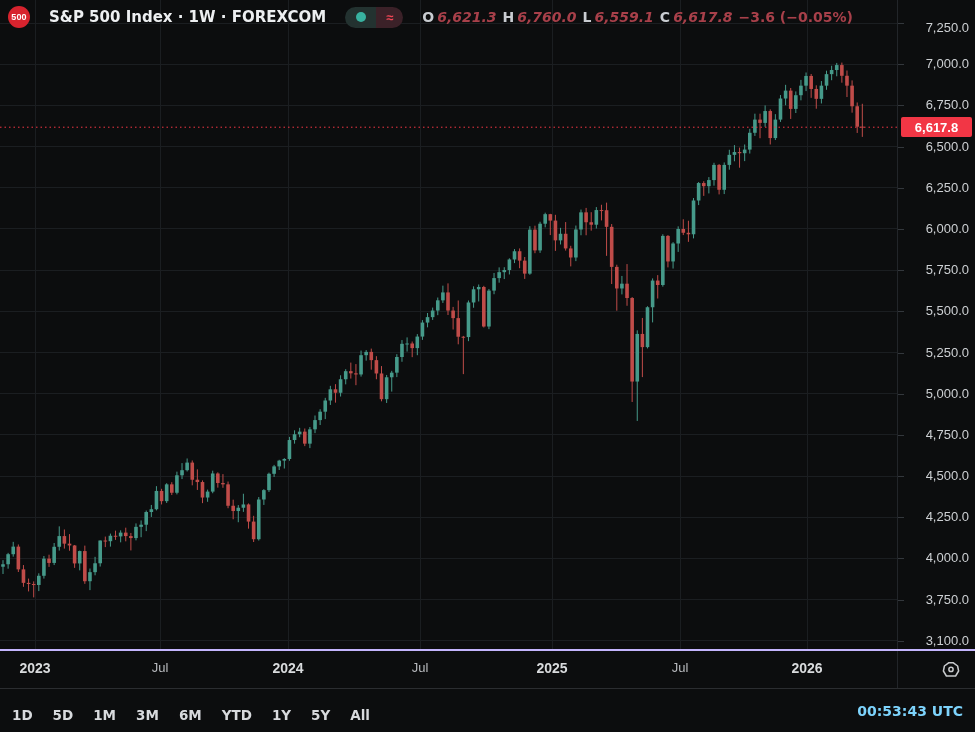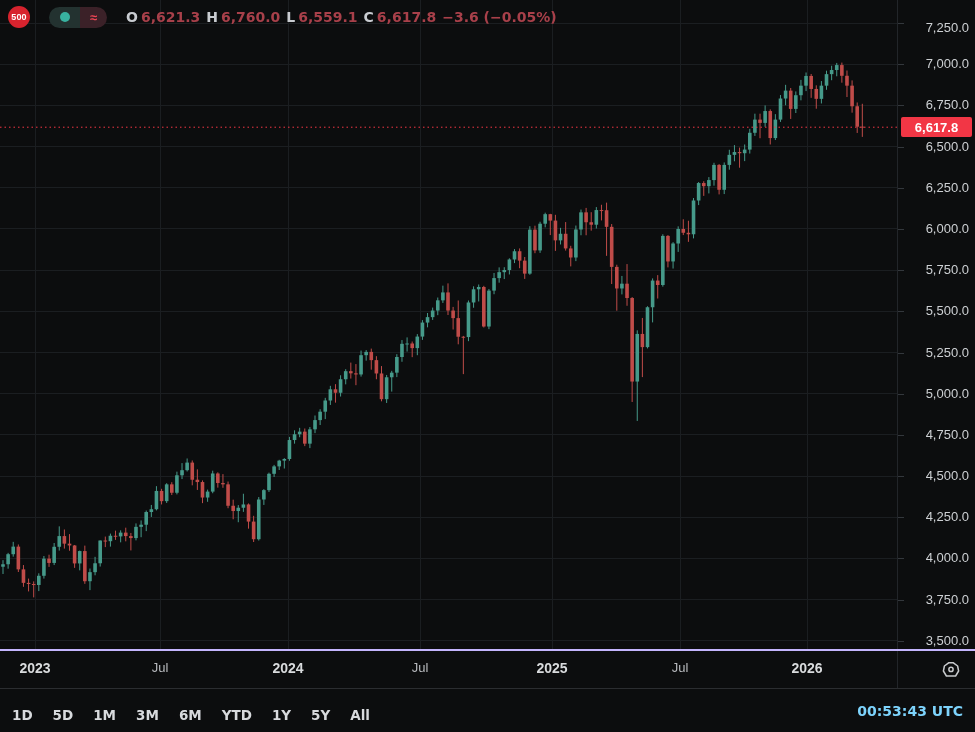--- a/index.html
+++ b/index.html
@@ -13,21 +13,21 @@
         font-size:9px;display:flex;align-items:center;justify-content:center;letter-spacing:.2px;}
   .title{color:#edeff1;font-size:15px;font-weight:bold;font-family:"DejaVu Sans",sans-serif;}
   .pill{display:flex;height:21px;border-radius:11px;overflow:hidden;}
   .pill .seg1{width:31px;background:#233230;display:flex;align-items:center;justify-content:center;}
   .pill .seg1 .dot{width:10px;height:10px;border-radius:50%;background:#38b2a0;}
   .pill .seg2{width:27px;background:#3b2128;display:flex;align-items:center;justify-content:center;
               color:#ef4655;font-size:13px;font-weight:bold;}
   .ohlc{display:flex;align-items:center;gap:6px;font-size:14px;font-weight:bold;
         font-family:"DejaVu Sans",sans-serif;}
   .ohlc .lbl{color:#c9ccd1;}
-  .ohlc .val{color:#a8404a;margin-left:-3px;}
+  .ohlc .val{color:#a8404a;margin-left:-3px;font-style:italic;}
   .ohlc .chg{color:#a8404a;}
   
   .annotation{position:absolute;left:702px;top:196px;color:#e81c1c;font-size:38px;font-weight:bold;
               line-height:50px;font-family:"DejaVu Sans",sans-serif;z-index:4;}
   
   .axis-border{position:absolute;left:897px;top:0;width:1px;height:688px;background:#222529;}
   .price-axis{position:absolute;left:898px;top:0;width:77px;height:649px;z-index:3;}
   .price-tick{position:absolute;right:6px;width:70px;text-align:right;color:#cdd0d3;font-size:13px;height:16px;line-height:16px;}
   .price-tickmark{position:absolute;left:0;width:6px;height:1px;background:#33373c;}
   .last-price{position:absolute;left:3px;width:71px;height:20px;background:#f23645;border-radius:2px;
@@ -446,21 +446,21 @@
       <div class="price-tick" style="top: 426.926px;">4,750.0</div>
       <div class="price-tickmark" style="top: 434.926px;"></div>
       <div class="price-tick" style="top: 468.112px;">4,500.0</div>
       <div class="price-tickmark" style="top: 476.112px;"></div>
       <div class="price-tick" style="top: 509.298px;">4,250.0</div>
       <div class="price-tickmark" style="top: 517.298px;"></div>
       <div class="price-tick" style="top: 550.484px;">4,000.0</div>
       <div class="price-tickmark" style="top: 558.484px;"></div>
       <div class="price-tick" style="top: 591.671px;">3,750.0</div>
       <div class="price-tickmark" style="top: 599.671px;"></div>
-      <div class="price-tick" style="top: 632.857px;">3,500.0</div>
+      <div class="price-tick" style="top: 632.857px;">3,100.0</div>
       <div class="price-tickmark" style="top: 640.857px;"></div>
     </div>
 
   <div class="time-axis" id="time-axis">
     <div class="gear">
       <svg width="20" height="20" viewBox="0 0 20 20">
         <path d="M7.6 2.8 L12.4 2.8 L16.6 6 L17.6 11 L14.6 16 L5.4 16 L2.4 11 L3.4 6 Z" fill="none" stroke="#c8cacd" stroke-width="1.5" stroke-linejoin="round"></path>
         <circle cx="10" cy="9.4" r="2.1" fill="none" stroke="#c8cacd" stroke-width="1.5"></circle>
       </svg>
     </div>
@@ -468,20 +468,21 @@
       <div class="time-tick" style="left: 160px;">Jul</div>
       <div class="time-tick major" style="left: 288px;">2024</div>
       <div class="time-tick" style="left: 420px;">Jul</div>
       <div class="time-tick major" style="left: 552px;">2025</div>
       <div class="time-tick" style="left: 680px;">Jul</div>
       <div class="time-tick major" style="left: 807px;">2026</div>
     </div>
 
   <div class="header">
     <div class="logo">500</div>
+    <div class="title">S&amp;P 500 Index · 1W · FOREXCOM</div>
     <div class="pill">
       <div class="seg1">
         <div class="dot"></div>
       </div>
       <div class="seg2">≈</div>
     </div>
     <div class="ohlc">
       <span class="lbl">O</span>
       <span class="val">6,621.3</span>
       <span class="lbl">H</span>

